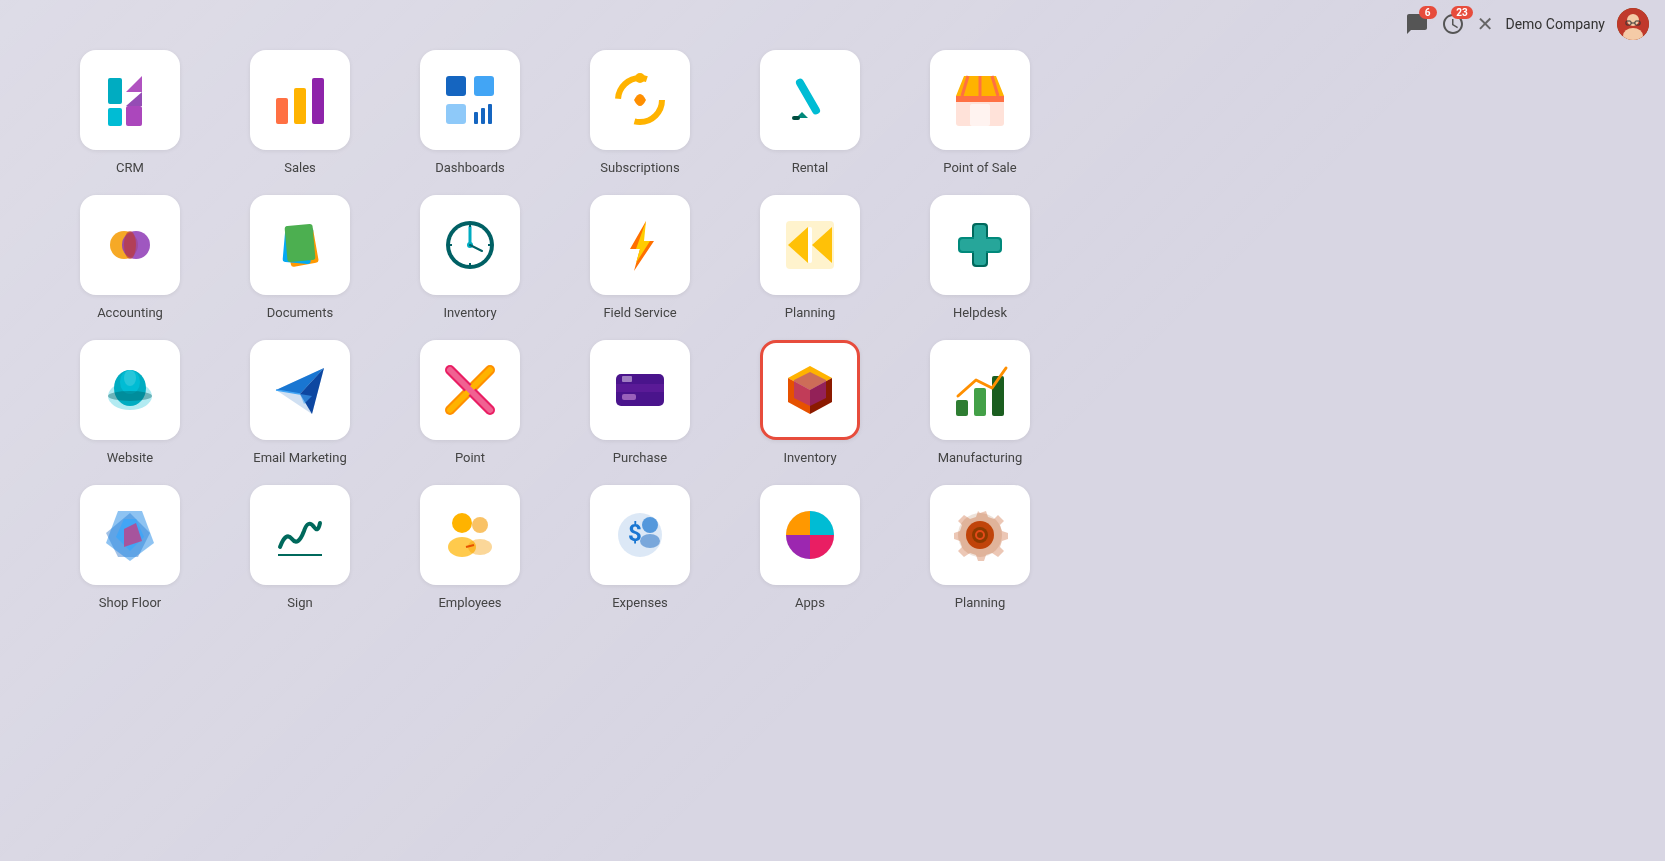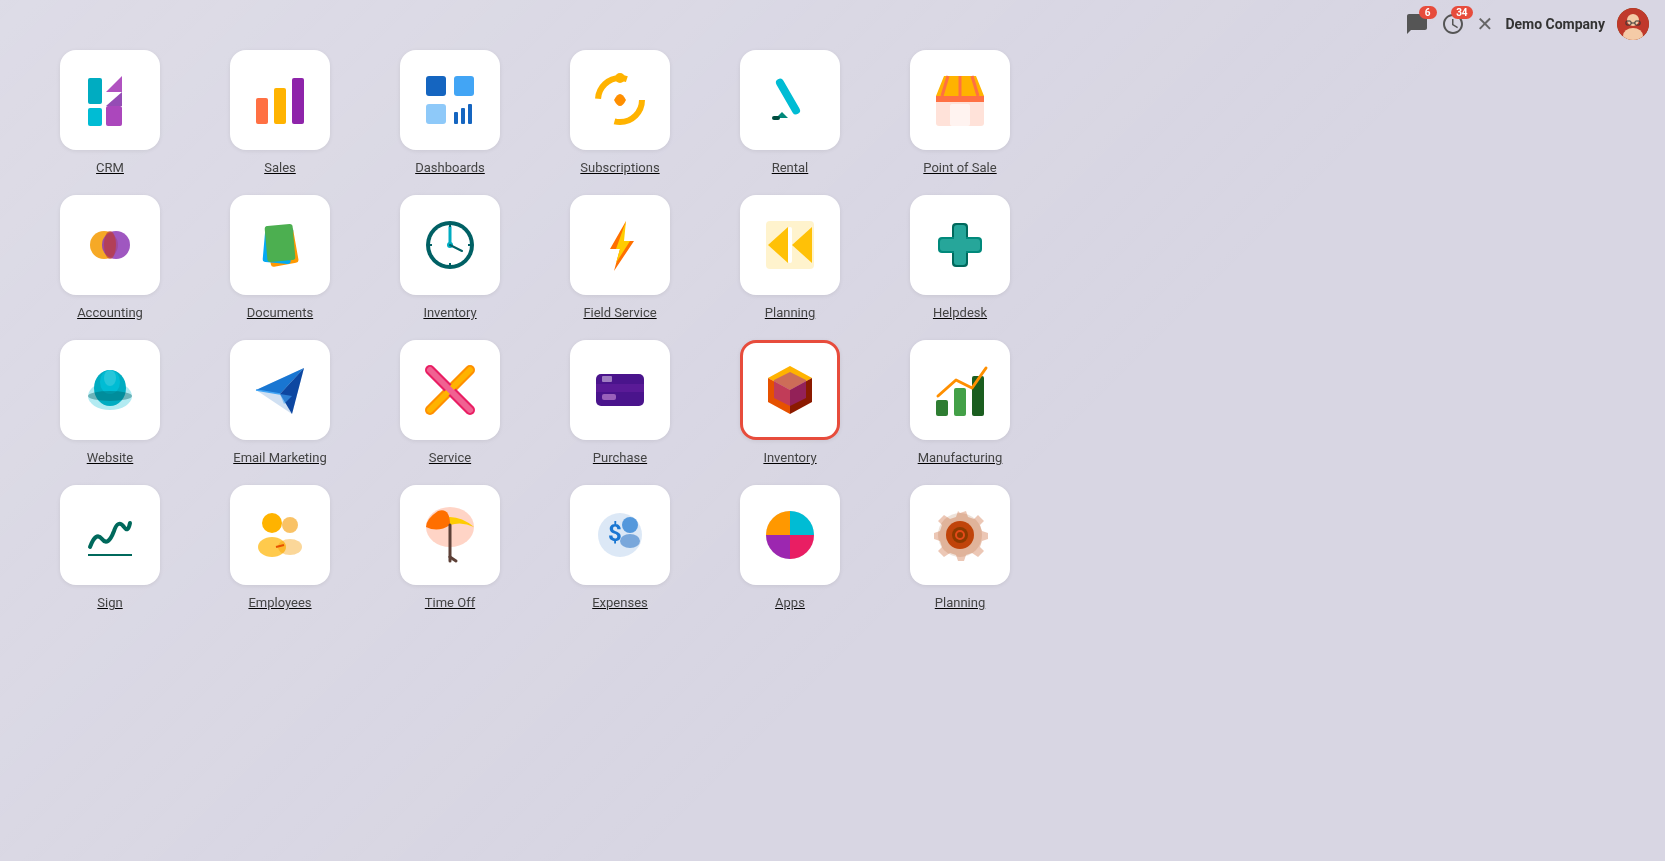--- a/index.html
+++ b/index.html
@@ -42,39 +42,38 @@
       padding: 1px 5px;
       min-width: 18px;
       text-align: center;
     }
     .topbar-company {
       display: flex;
       align-items: center;
       gap: 8px;
       color: #333;
       font-size: 14px;
-      font-weight: 700;
+      font-weight: 400;
     }
     .topbar-close {
       color: #666;
       font-size: 20px;
     }
     .avatar {
       width: 32px; height: 32px;
       border-radius: 50%;
       background: #8B4513;
       display: flex; align-items: center; justify-content: center;
       overflow: hidden;
     }
 
     
     .apps-grid-container {
-      padding: 20px 40px;
+      padding: 20px 60px;
       padding-top: 50px;
-      text-decoration: underline;
     }
 
     .apps-grid {
       display: grid;
       grid-template-columns: repeat(6, 140px);
       gap: 20px 30px;
       justify-content: start;
     }
 
     .app-item {
@@ -138,21 +137,21 @@
   <div class="topbar-icon">
     <svg viewBox="0 0 24 24" fill="#555">
       <path d="M20 2H4c-1.1 0-2 .9-2 2v18l4-4h14c1.1 0 2-.9 2-2V4c0-1.1-.9-2-2-2z"></path>
     </svg>
     <span class="badge">6</span>
   </div>
   <div class="topbar-icon">
     <svg viewBox="0 0 24 24" fill="#555">
       <path d="M12 2C6.48 2 2 6.48 2 12s4.48 10 10 10 10-4.48 10-10S17.52 2 12 2zm0 18c-4.41 0-8-3.59-8-8s3.59-8 8-8 8 3.59 8 8-3.59 8-8 8zm.5-13H11v6l5.25 3.15.75-1.23-4.5-2.67V7z"></path>
     </svg>
-    <span class="badge">34</span>
+    <span class="badge">23</span>
   </div>
   <span class="topbar-close">✕</span>
   <div class="topbar-company">
     <span>Demo Company</span>
   </div>
   <div class="avatar">
     <svg viewBox="0 0 32 32" width="32" height="32">
       <circle cx="16" cy="16" r="16" fill="#c0392b"></circle>
       <circle cx="16" cy="12" r="6" fill="#f5cba7"></circle>
       <ellipse cx="16" cy="28" rx="10" ry="8" fill="#f5cba7"></ellipse>
@@ -361,21 +360,21 @@
       <div class="app-icon">
         <svg viewBox="0 0 64 64" width="64" height="64">
 
           <line x1="12" y1="52" x2="52" y2="12" stroke="#ff8f00" stroke-width="10" stroke-linecap="round"></line>
           <line x1="12" y1="12" x2="52" y2="52" stroke="#e91e63" stroke-width="10" stroke-linecap="round"></line>
 
           <line x1="12" y1="52" x2="52" y2="12" stroke="#ffb300" stroke-width="6" stroke-linecap="round"></line>
           <line x1="12" y1="12" x2="52" y2="52" stroke="#f06292" stroke-width="6" stroke-linecap="round"></line>
         </svg>
       </div>
-      <span class="app-label">Service</span>
+      <span class="app-label">Point</span>
     </div>
 
     <div class="app-item">
       <div class="app-icon">
         <svg viewBox="0 0 64 64" width="64" height="64">
 
           <rect x="8" y="16" width="48" height="32" rx="5" fill="#4a148c"></rect>
           <rect x="8" y="26" width="48" height="8" fill="#6a1fa2" opacity="0.5"></rect>
           <rect x="14" y="36" width="14" height="6" rx="2" fill="#ce93d8" opacity="0.6"></rect>
           <rect x="14" y="18" width="10" height="6" rx="1" fill="#f3e5f5" opacity="0.5"></rect>
@@ -406,20 +405,33 @@
           <rect x="8" y="42" width="12" height="16" rx="2" fill="#2e7d32"></rect>
           <rect x="26" y="30" width="12" height="28" rx="2" fill="#43a047"></rect>
           <rect x="44" y="18" width="12" height="40" rx="2" fill="#1b5e20"></rect>
 
           <polyline points="10,38 28,22 44,30 58,10" fill="none" stroke="#ff8f00" stroke-width="3" stroke-linecap="round" stroke-linejoin="round"></polyline>
         </svg>
       </div>
       <span class="app-label">Manufacturing</span>
     </div>
 
+    <div class="app-item">
+      <div class="app-icon">
+        <svg viewBox="0 0 64 64" width="64" height="64">
+
+          <polygon points="32,10 52,30 40,54 20,54 8,30" fill="#1565c0" opacity="0.4"></polygon>
+          <polygon points="20,8 44,8 56,40 32,58 8,40" fill="#1e88e5" opacity="0.5"></polygon>
+          <polygon points="26,16 38,16 46,34 32,48 18,34" fill="#42a5f5"></polygon>
+
+          <polygon points="26,26 38,20 44,38 26,44" fill="#e91e63" opacity="0.6"></polygon>
+        </svg>
+      </div>
+      <span class="app-label">Shop Floor</span>
+    </div>
 
     <div class="app-item">
       <div class="app-icon">
         <svg viewBox="0 0 64 64" width="64" height="64">
 
           <path d="M12 44 Q18 28 24 36 Q30 44 36 28 Q40 16 46 24 Q50 30 52 20" fill="none" stroke="#00695c" stroke-width="4" stroke-linecap="round" stroke-linejoin="round"></path>
           <line x1="10" y1="52" x2="54" y2="52" stroke="#00695c" stroke-width="2"></line>
         </svg>
       </div>
       <span class="app-label">Sign</span>
@@ -434,33 +446,20 @@
           <circle cx="42" cy="22" r="8" fill="#f59a00" opacity="0.6"></circle>
           <ellipse cx="42" cy="44" rx="12" ry="8" fill="#f59a00" opacity="0.4"></ellipse>
 
           <line x1="28" y1="44" x2="36" y2="42" stroke="#e65100" stroke-width="2"></line>
         </svg>
       </div>
       <span class="app-label">Employees</span>
     </div>
 
 
-    <div class="app-item">
-      <div class="app-icon">
-        <svg viewBox="0 0 64 64" width="64" height="64">
-
-          <ellipse cx="32" cy="24" rx="24" ry="20" fill="#ff7043" opacity="0.3"></ellipse>
-          <path d="M8 24 Q32 4 56 24 Q44 18 32 22 Q20 18 8 24Z" fill="#ffcc02"></path>
-          <path d="M8 24 Q20 30 32 22 Q32 4 20 8 Q8 16 8 24Z" fill="#ff6f00"></path>
-          <line x1="32" y1="22" x2="32" y2="58" stroke="#5d4037" stroke-width="3" stroke-linecap="round"></line>
-          <line x1="32" y1="54" x2="38" y2="58" stroke="#5d4037" stroke-width="3" stroke-linecap="round"></line>
-        </svg>
-      </div>
-      <span class="app-label">Time Off</span>
-    </div>
 
     <div class="app-item">
       <div class="app-icon">
         <svg viewBox="0 0 64 64" width="64" height="64">
 
           <circle cx="32" cy="32" r="22" fill="#1565c0" opacity="0.15"></circle>
           <text x="20" y="38" font-size="24" font-weight="bold" fill="#1976d2">$</text>
           <circle cx="42" cy="22" r="8" fill="#1976d2" opacity="0.7"></circle>
           <ellipse cx="42" cy="38" rx="10" ry="7" fill="#1565c0" opacity="0.5"></ellipse>
         </svg>

